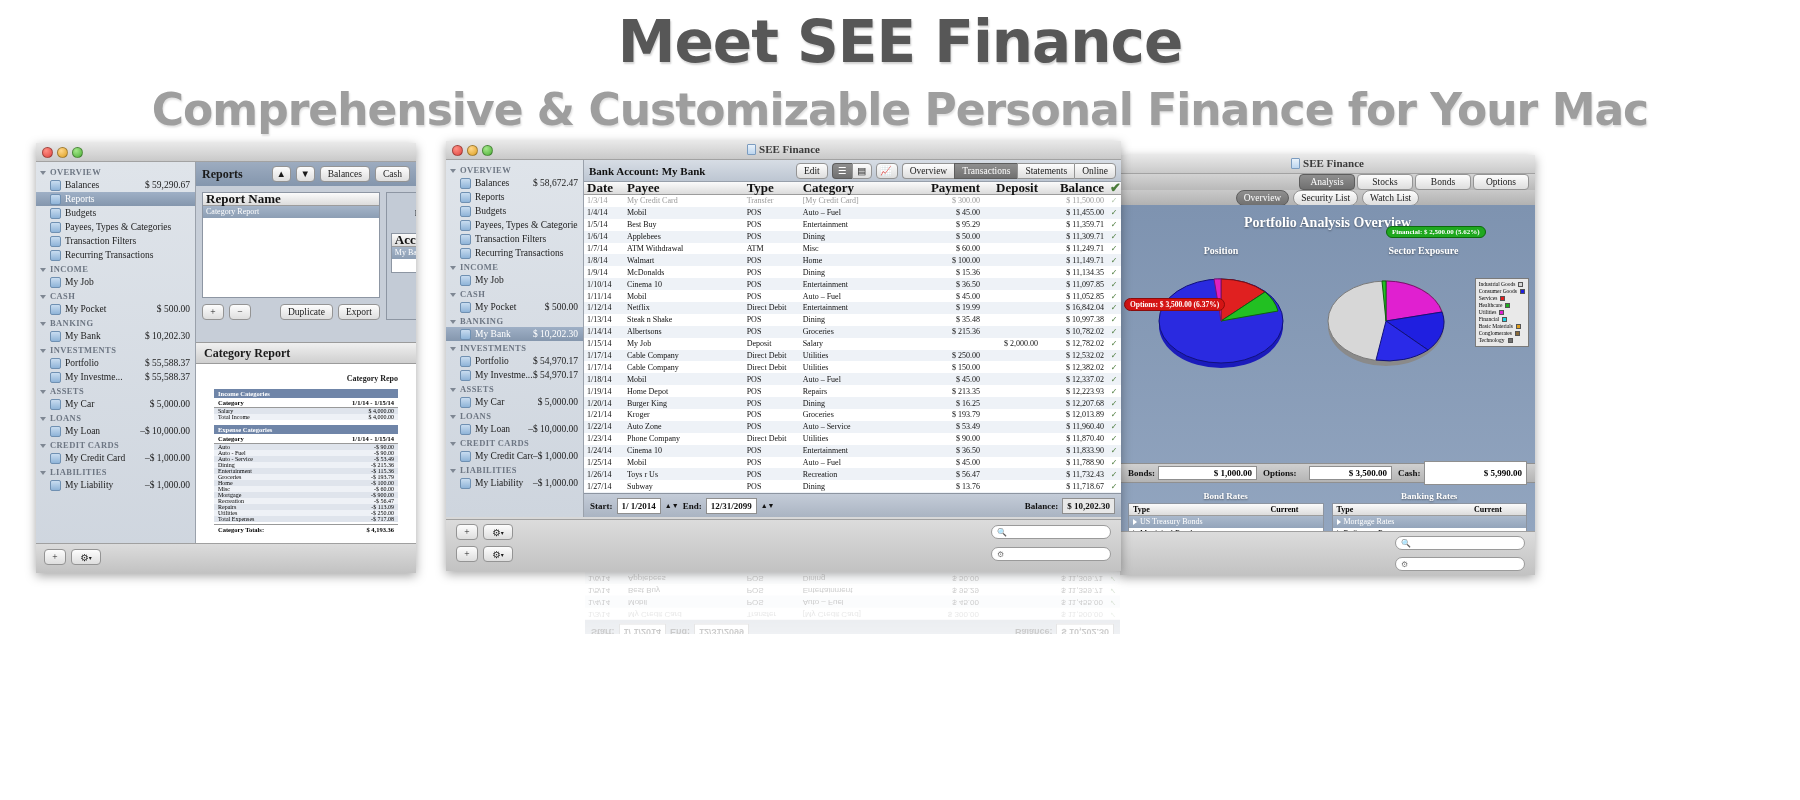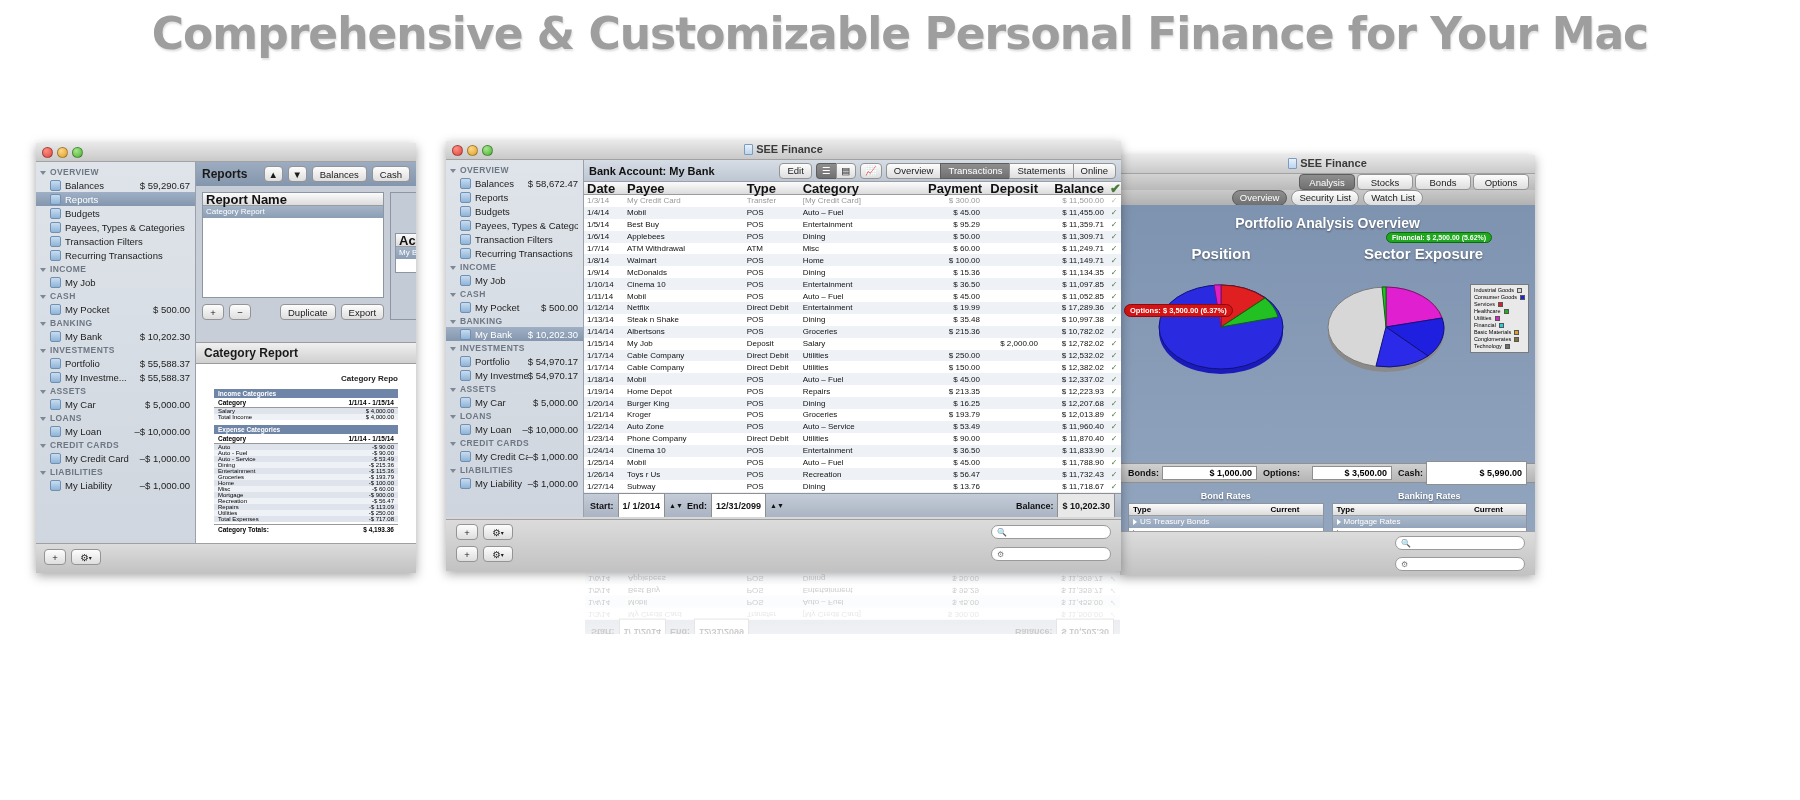--- a/index.html
+++ b/index.html
@@ -20,21 +20,21 @@
     text-shadow:1px 2px 2px rgba(0,0,0,0.18);
   }
   #hero-sub {
     font-family:"DejaVu Sans", sans-serif;
     font-weight:bold; font-size:44px; color:#9e9e9e;
     letter-spacing:-1px; margin-top:8px;
     text-shadow:1px 2px 2px rgba(0,0,0,0.12);
   }
 
   
-  .win { position:absolute; background:#d8d8d8; box-shadow:0 3px 10px rgba(0,0,0,0.35); overflow:hidden; }
+  .win { position:absolute; background:#d8d8d8; box-shadow:0 3px 10px rgba(0,0,0,0.35); overflow:hidden;font-family:Liberation Serif, serif; }
   .titlebar {
     height:19px; position:relative;
     background:linear-gradient(#e8e8e8,#c9c9c9);
     border-bottom:1px solid #a2a2a2;
   }
   .traffic { position:absolute; left:6px; top:4px; display:flex; gap:4px; }
   .dot { width:11px; height:11px; border-radius:50%; border:1px solid rgba(0,0,0,.3); }
   .dot.r { background:radial-gradient(circle at 35% 30%, #ff8f84, #e0443e); }
   .dot.y { background:radial-gradient(circle at 35% 30%, #ffd688, #dea123); }
   .dot.g { background:radial-gradient(circle at 35% 30%, #a4e88a, #4caf36); }
@@ -105,47 +105,48 @@
   .trow.fade { opacity:.45; }
   .c-date{width:40px;} .c-payee{flex:1;} .c-type{width:56px;}
   .c-cat{flex:1.05;} .c-pay{width:58px;text-align:right;}
   .c-dep{width:58px;text-align:right;} .c-bal{width:66px;text-align:right;}
   .c-chk{width:14px;text-align:center;color:#4a7a3a;}
 
   
   .analysisbody { background:linear-gradient(#7e93b0,#93a6c0); height:100%; position:relative; }
   .ana-title { text-align:center; font-size:14px; font-weight:bold; color:#fff;
                text-shadow:0 1px 2px rgba(0,0,0,.45); padding-top:10px; }
-  .panel-title { text-align:center; font-size:15px; font-weight:bold; color:#fff;
+  .panel-title { text-align:center; font-size:10px; font-weight:bold; color:#fff;
                  text-shadow:0 1px 2px rgba(0,0,0,.45); }
   .ratebox { background:#cfd6de; border:1px solid #8c94a0; }
   .rate-head { display:flex; height:12px; align-items:center;
                background:linear-gradient(#fbfbfb,#dcdcdc); border-bottom:1px solid #9c9c9c;
                font-size:8px; font-weight:bold; }
   .rate-row { display:flex; height:11.5px; align-items:center; font-size:8px; background:#fff; }
   .rate-row.sel { background:linear-gradient(#aab9cc,#93a4ba); color:#fff; }
   .rate-row .tri { width:0;height:0;border-left:4px solid #555;
                    border-top:3px solid transparent;border-bottom:3px solid transparent;
                    margin:0 3px 0 4px; flex:none; }
   .rate-row.sel .tri { border-left-color:#fff; }
 
   
   .botbar { position:absolute; left:0; right:0; bottom:0; height:52px;
             background:linear-gradient(#dcdcdc,#c2c2c2); border-top:1px solid #a0a0a0; }
   .srch { height:14px; border-radius:7px; background:#fff; border:1px solid #9a9a9a;
           display:flex; align-items:center; padding:0 5px; font-size:8px; color:#777; }
 
   .reflect { transform:scaleY(-1); opacity:.22; filter:blur(.4px); }
   .fieldbox { background:#fff; border:1px solid #8f8f8f; font-size:9px;
-              display:inline-flex; align-items:center; padding:0 4px; height:26px; }
+              display:inline-flex; align-items:center; padding:0 4px; height:16px; }
 </style>
 </head>
 <body>
 
 <div id="hero">
+  <div id="hero-title">Meet SEE Finance</div>
   <div id="hero-sub">Comprehensive &amp; Customizable Personal Finance for Your Mac</div>
 </div>
 
 <div class="win" id="leftwin" style="left:36px; top:143px; width:380px; height:430px;">
   <div class="titlebar">
     <div class="traffic">
       <div class="dot r"></div>
       <div class="dot y"></div>
       <div class="dot g"></div>
     </div>
@@ -784,21 +785,21 @@
             <div class="c-bal">$ 11,052.85</div>
             <div class="c-chk">✓</div>
           </div>
           <div class="trow alt">
             <div class="c-date">1/12/14</div>
             <div class="c-payee">Netflix</div>
             <div class="c-type">Direct Debit</div>
             <div class="c-cat">Entertainment</div>
             <div class="c-pay">$ 19.99</div>
             <div class="c-dep"></div>
-            <div class="c-bal">$ 17,289.36</div>
+            <div class="c-bal">$ 16,842.04</div>
             <div class="c-chk">✓</div>
           </div>
           <div class="trow">
             <div class="c-date">1/13/14</div>
             <div class="c-payee">Steak n Shake</div>
             <div class="c-type">POS</div>
             <div class="c-cat">Dining</div>
             <div class="c-pay">$ 35.48</div>
             <div class="c-dep"></div>
             <div class="c-bal">$ 10,997.38</div>

